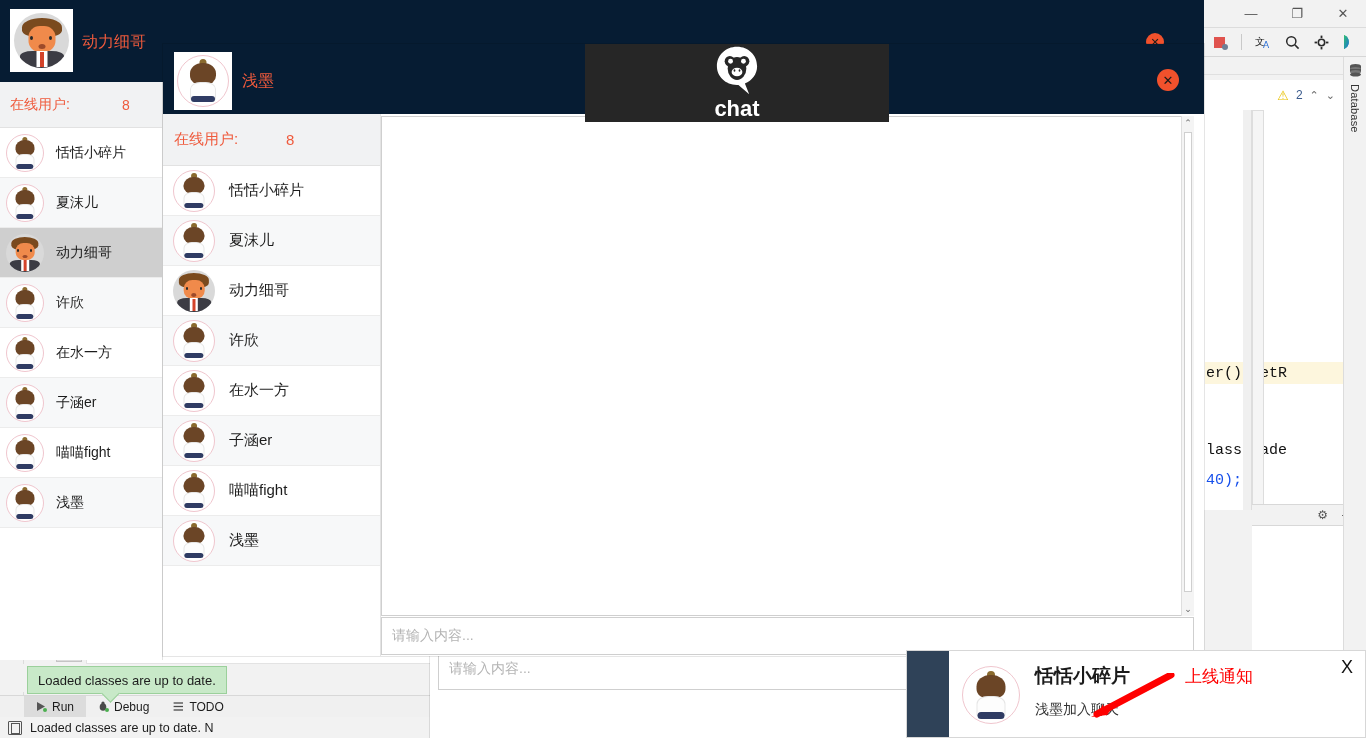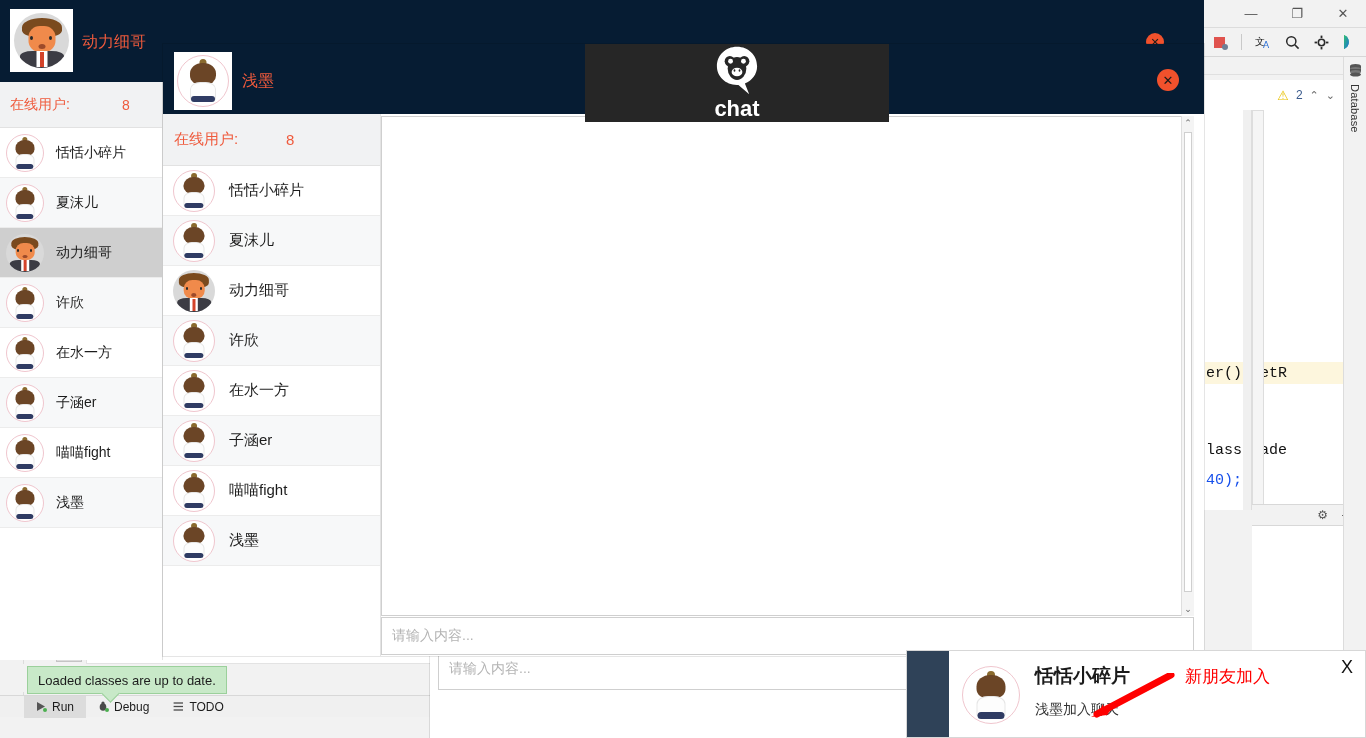--- a/index.html
+++ b/index.html
@@ -370,20 +370,24 @@
             <g stroke="#4a4a4a" stroke-width="1.3">
               <line x1="0.6" y1="2" x2="10" y2="2"></line>
               <line x1="0.6" y1="5.5" x2="10" y2="5.5"></line>
               <line x1="0.6" y1="9" x2="10" y2="9"></line>
             </g>
           </svg>
         <span>TODO</span>
       </div>
     </div>
 
+    <div class="ide-statusbar">
+      <span class="sb-ico"></span>
+      <span>Loaded classes are up to date. N</span>
+    </div>
   </div>
 
   <div class="chatwin" style="left:430px; top:0px; width:614px; height:738px; z-index:5;">
     <div class="cw-head" style="position:absolute; left:0; top:0; width:614px; height:38px;"></div>
     <div class="logo-banner" style="left:0; top:0; width:294px; height:100px;">
       <svg width="80" height="78" viewBox="0 0 80 78">
         <path d="M40 4 C56 4 68 16 68 31 C68 42 61 51 51 55 L57 70 L42 57 C41 57 40.6 57 40 57 C24 57 12 45 12 31 C12 16 24 4 40 4 Z" fill="#ffffff"></path>
         <ellipse cx="40" cy="34" rx="13" ry="16" fill="#262626"></ellipse>
         <circle cx="30" cy="24" r="7.2" fill="#262626"></circle>
           <circle cx="50" cy="24" r="7.2" fill="#262626"></circle>
@@ -683,19 +687,19 @@
         <div class="g-skirt" style="top:45px;width:27px;height:7px;"></div>
       </div>
     </div>
     <div class="toast-title">恬恬小碎片</div>
     <div class="toast-sub">浅墨加入聊天</div>
     <svg class="arrow-red" viewBox="0 0 118 46">
       <path d="M112 3 L38 40 L53 41 L40 42 L46 31 L47 38 Z" fill="#ff0000"></path>
       <path d="M114 2 L40 41" stroke="#ff0000" stroke-width="7" stroke-linecap="round"></path>
       <polygon points="34 44, 58 31, 50 42" fill="#ff0000"></polygon>
     </svg>
-    <div class="toast-note">新朋友加入</div>
+    <div class="toast-note">上线通知</div>
     <div class="toast-x">
       <span>X</span>
     </div>
   </div>
 
 </div>
 
 </body></html>

